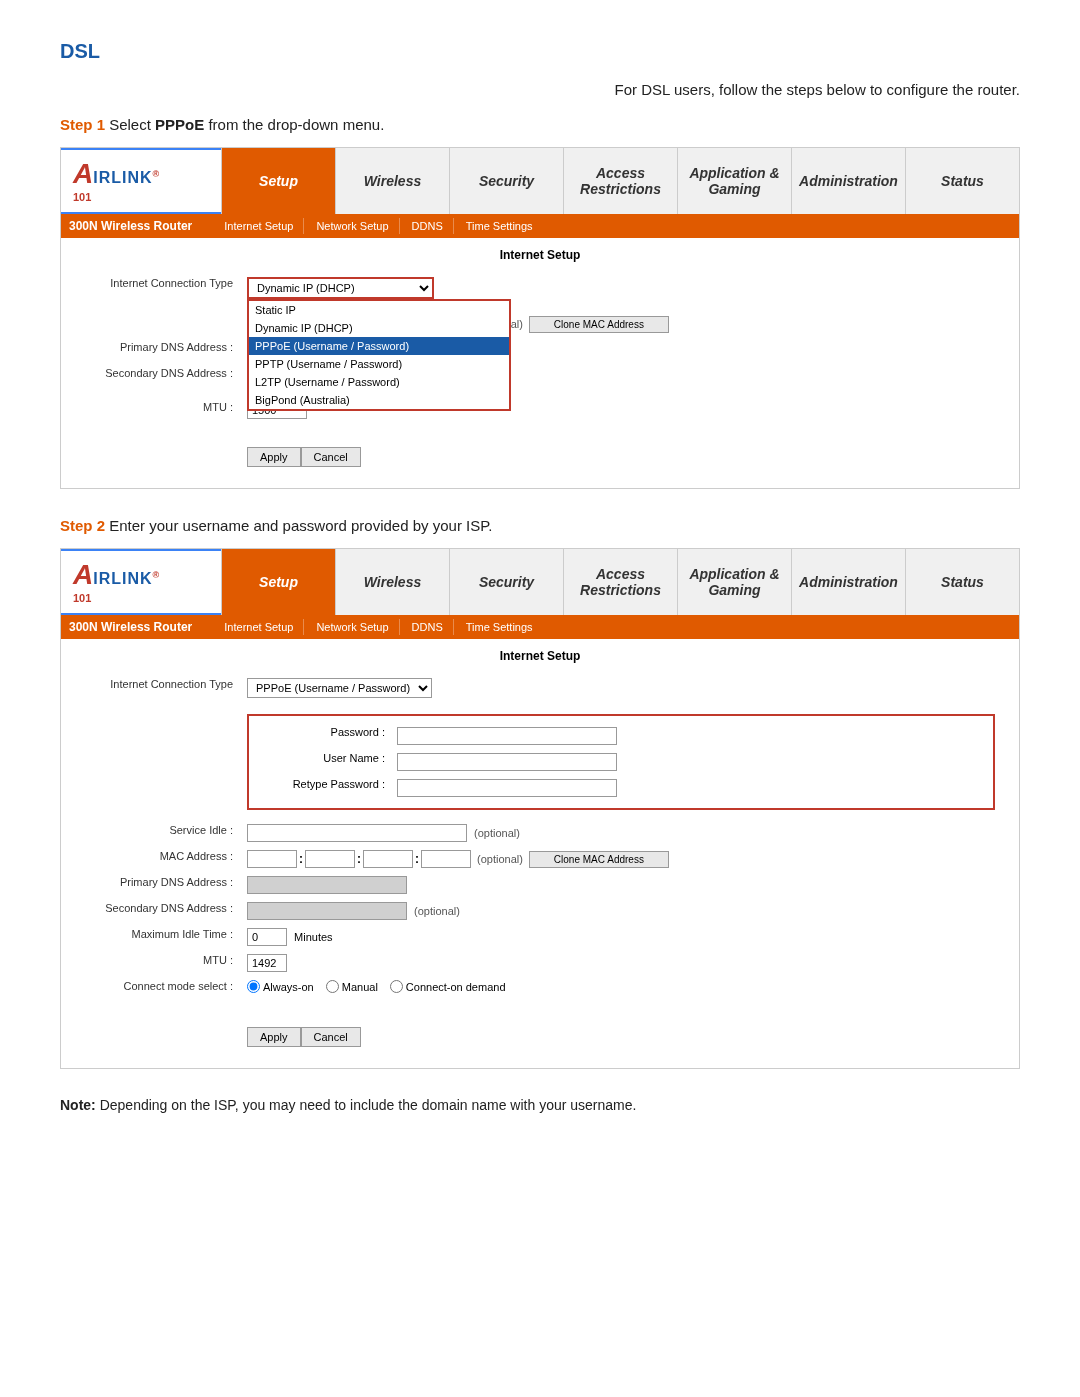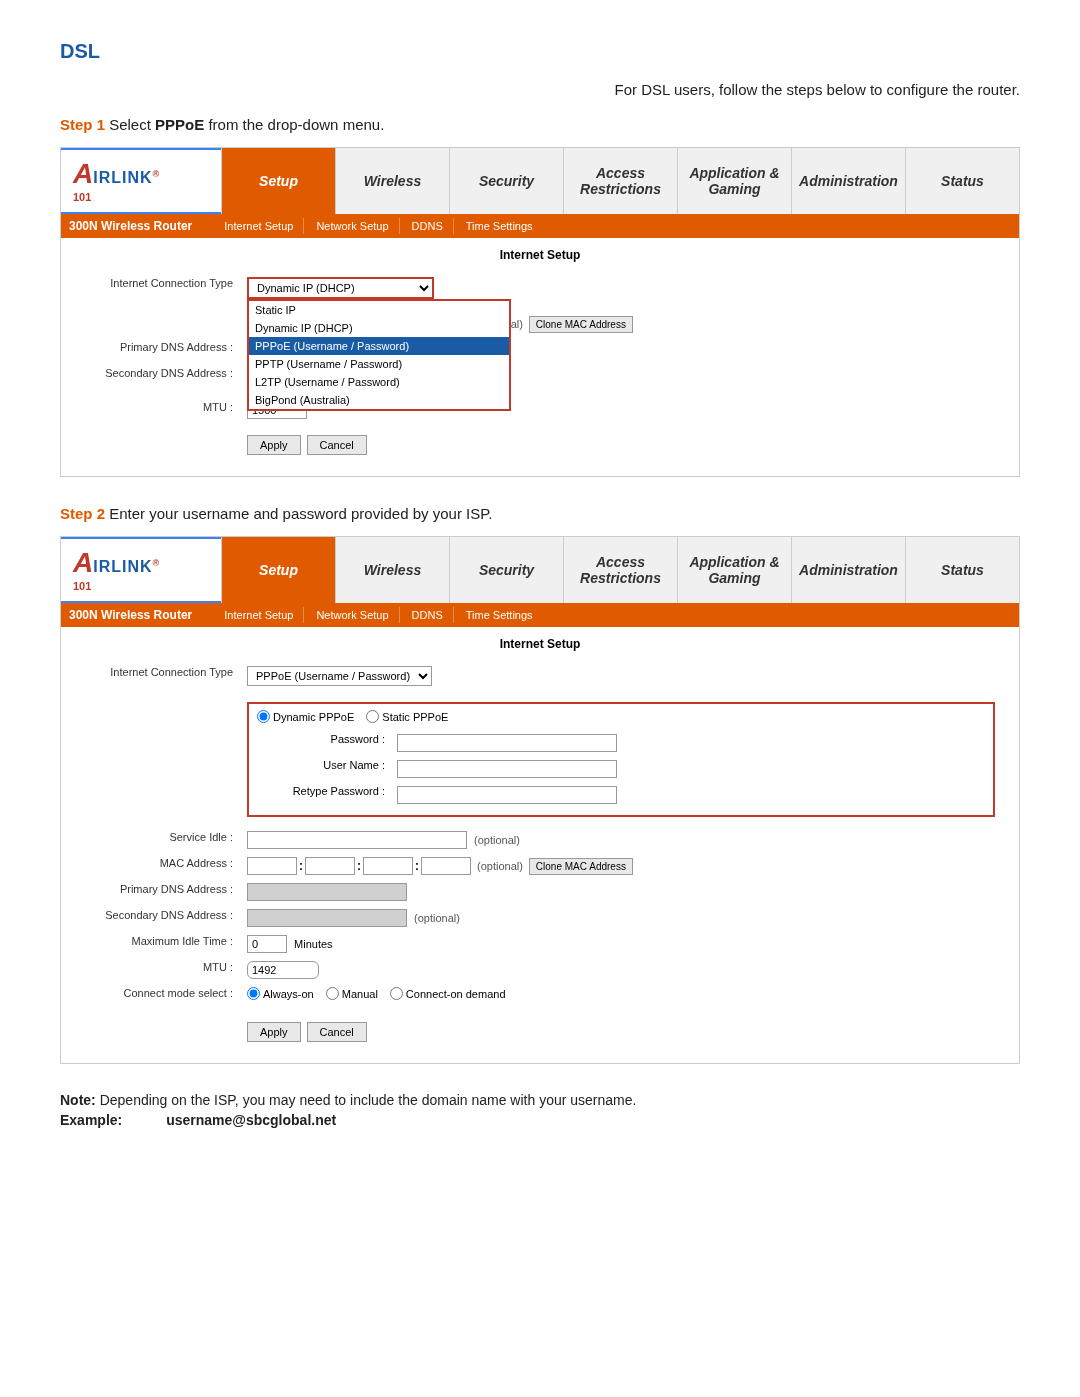--- a/index.html
+++ b/index.html
@@ -225,22 +225,22 @@
       align-items: center;
       gap: 2px;
     }
     .mac-colon {
       font-size: 12px;
       font-weight: bold;
     }
 
     
     .btn-row {
-      display: flex;
-      gap: 6px;
+      margin-top: 12px;
+      display: flex;
       padding-left: 166px;
     }
     .btn {
       font-size: 11px;
       padding: 3px 12px;
       border: 1px solid #999;
       background: #e8e8e8;
       cursor: pointer;
     }
 
@@ -258,21 +258,21 @@
     }
     .radio-option {
       display: flex;
       align-items: center;
       gap: 3px;
     }
 
     
     .clone-mac-btn {
       font-size: 10px;
-      padding: 2px 6px;
+      padding: 2px 24px;
       border: 1px solid #999;
       background: #e8e8e8;
       cursor: pointer;
       margin-left: 4px;
       white-space: nowrap;
     }
 
     .optional-text {
       font-size: 11px;
       color: #555;
@@ -485,30 +485,20 @@
           </select>
         </td>
       </tr>
       <tr class="divider-row">
             <td colspan="2"></td>
           </tr>
       <tr>
         <td class="label-cell"></td>
         <td>
           <div class="red-border-box">
-            <div class="radio-row">
-              <label class="radio-option">
-                <input type="radio" name="pppoe_type" checked="" style="">
-                <span>Dynamic PPPoE</span>
-              </label>
-              <label class="radio-option">
-                <input type="radio" name="pppoe_type" style="">
-                <span>Static PPPoE</span>
-              </label>
-            </div>
             <table style="font-size:11px;">
               <tbody>
                     <tr>
                 <td style="text-align:right; padding:2px 4px;">Password :</td>
                 <td><input type="password" class="text-input text-input-wide" value="" style=""></td>
               </tr>
               <tr>
                 <td style="width:130px; text-align:right; padding:2px 4px;">User Name :</td>
                 <td><input type="text" class="text-input text-input-wide" value="" style=""></td>
               </tr>
@@ -560,21 +550,21 @@
       <tr>
         <td class="label-cell">Maximum Idle Time :</td>
         <td>
           <input type="text" class="text-input" value="0" style="width: 40px;">
           <span class="minutes-label">Minutes</span>
         </td>
       </tr>
       <tr>
         <td class="label-cell">MTU :</td>
         <td>
-          <input type="text" class="text-input" value="1492" style="width: 72px; border-radius: 6px;">
+          <input type="text" class="text-input" value="1492" style="width: 40px;">
         </td>
       </tr>
       <tr>
         <td class="label-cell">Connect mode select :</td>
         <td>
           <div class="radio-row">
             <label class="radio-option">
               <input type="radio" name="connect_mode" checked="" style="">
               <span>Always-on</span>
             </label>
@@ -603,17 +593,13 @@
       </tr>
     </tbody>
       </table>
   </div>
 </div>
 
 <div class="note-section">
   <p>
     <strong>Note:</strong><span> Depending on the ISP, you may need to include the domain name with your username.</span>
   </p>
-  <p class="example-line">
-    <span>Example:</span>
-    <span class="example-email">username@sbcglobal.net</span>
-  </p>
 </div>
 
 </body></html>

